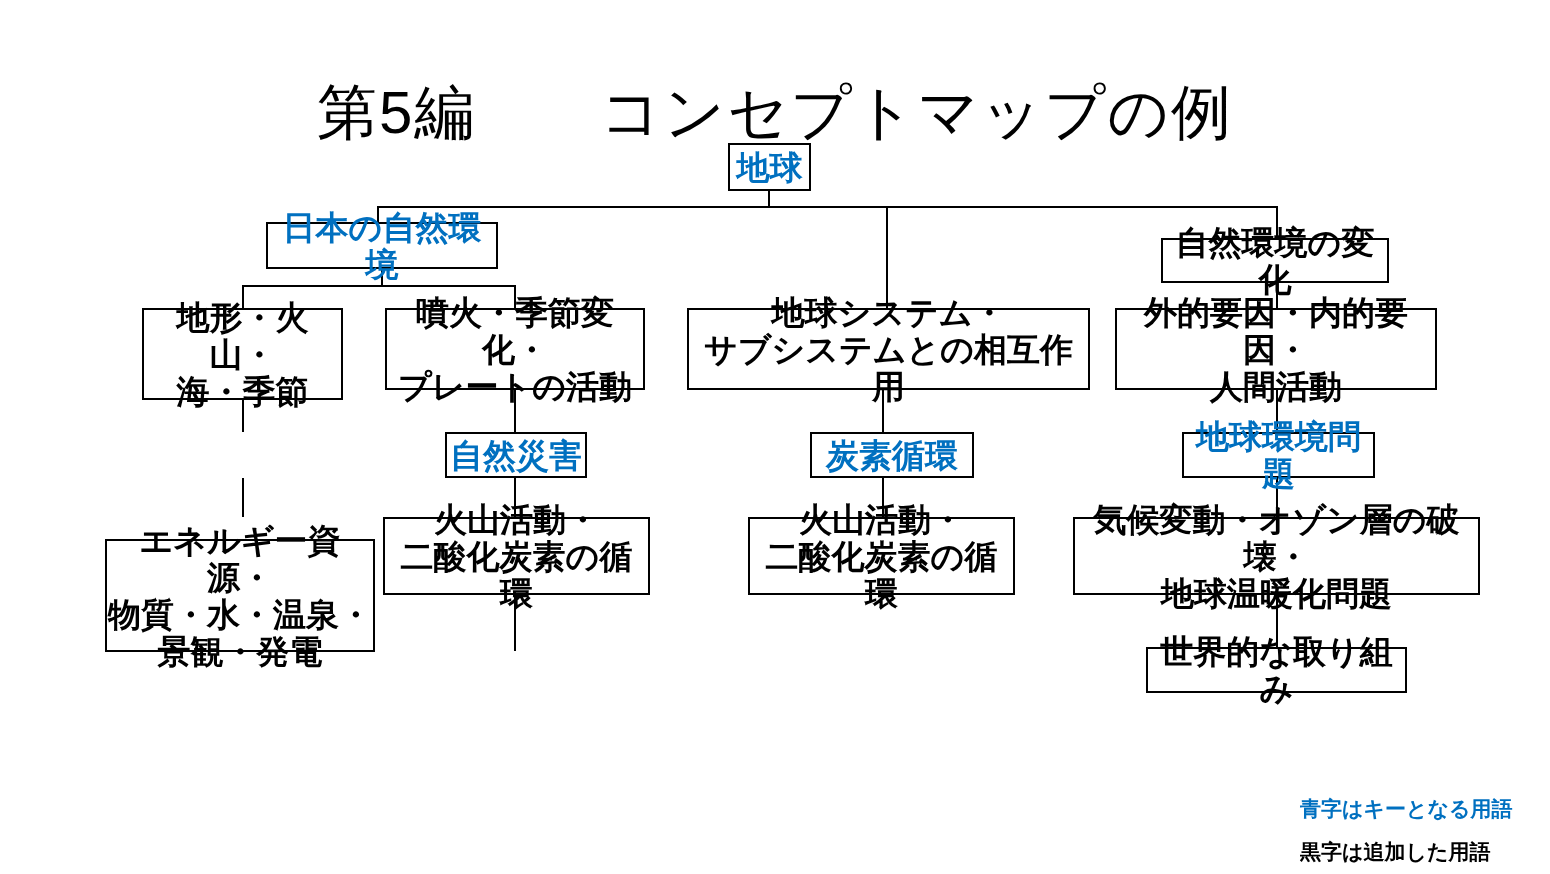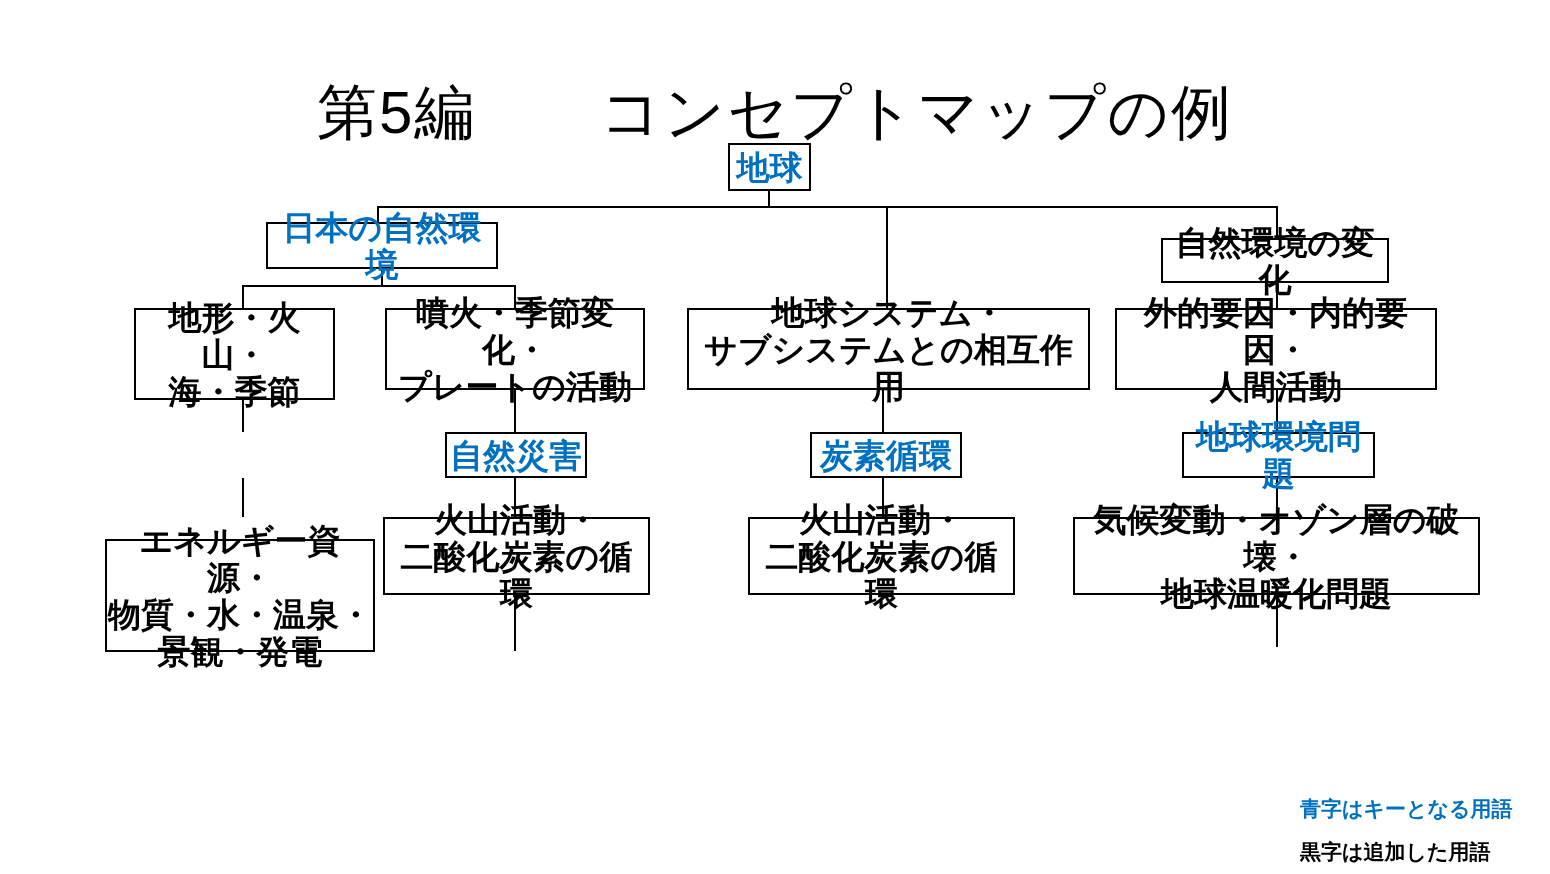--- a/index.html
+++ b/index.html
@@ -93,54 +93,55 @@
     <div class="line" style="left:1276px;top:283px;width:2px;height:25px"></div>
     <div class="line" style="left:1276px;top:390px;width:2px;height:42px"></div>
     <div class="line" style="left:1276px;top:478px;width:2px;height:39px"></div>
     <div class="line" style="left:1276px;top:595px;width:2px;height:52px"></div>
   </div>
 
   <div class="node key" style="left:728px;top:143px;width:83px;height:48px">地球</div>
 
   <div class="node key" style="left:266px;top:222px;width:232px;height:47px">日本の自然環境</div>
 
-  <div class="node" style="left:134px;top:308px;width:201px;height:92px">地形・火山・
+  <div class="node" style="left:142px;top:308px;width:201px;height:92px">地形・火山・
 海・季節</div>
 
   <div class="node" style="left:385px;top:308px;width:260px;height:82px">噴火・季節変化・
 プレートの活動</div>
 
   <div class="node" style="left:687px;top:308px;width:403px;height:82px">地球システム・
 サブシステムとの相互作用</div>
 
   <div class="node" style="left:1161px;top:238px;width:228px;height:45px">自然環境の変化</div>
 
   <div class="node" style="left:1115px;top:308px;width:322px;height:82px">外的要因・内的要因・
 人間活動</div>
 
 
   <div class="node key" style="left:445px;top:432px;width:142px;height:46px">自然災害</div>
 
-  <div class="node key" style="left:810px;top:432px;width:152px;height:46px">炭素循環</div>
+  <div class="node key" style="left:810px;top:432px;width:164px;height:46px">炭素循環</div>
 
   <div class="node key" style="left:1182px;top:432px;width:193px;height:46px">地球環境問題</div>
 
   <div class="node" style="left:105px;top:539px;width:270px;height:113px">エネルギー資源・
 物質・水・温泉・
 景観・発電</div>
 
   <div class="node" style="left:383px;top:517px;width:267px;height:78px">火山活動・
 二酸化炭素の循環</div>
 
   <div class="node" style="left:748px;top:517px;width:267px;height:78px">火山活動・
 二酸化炭素の循環</div>
 
   <div class="node" style="left:1073px;top:517px;width:407px;height:78px">気候変動・オゾン層の破壊・
 地球温暖化問題</div>
 
 
+  <div class="node" style="left:1146px;top:647px;width:261px;height:46px">世界的な取り組み</div>
 
   <div>
     <div class="legend-line key" style="top:795px">青字はキーとなる用語</div>
     <div class="legend-line added" style="top:838px">黒字は追加した用語</div>
   </div>
 
 </div>
 
 </body></html>

